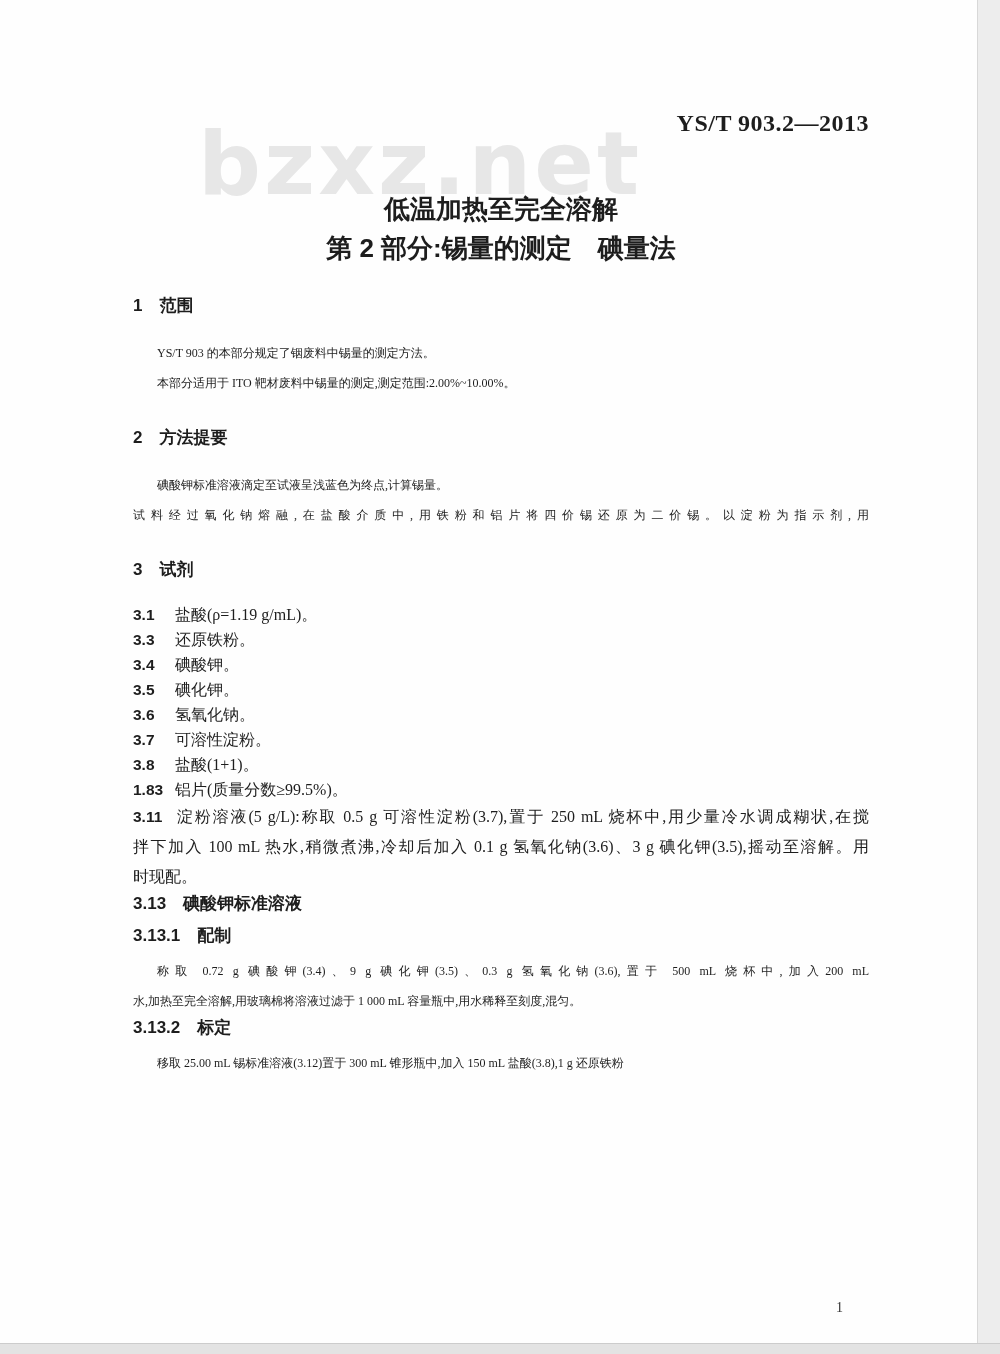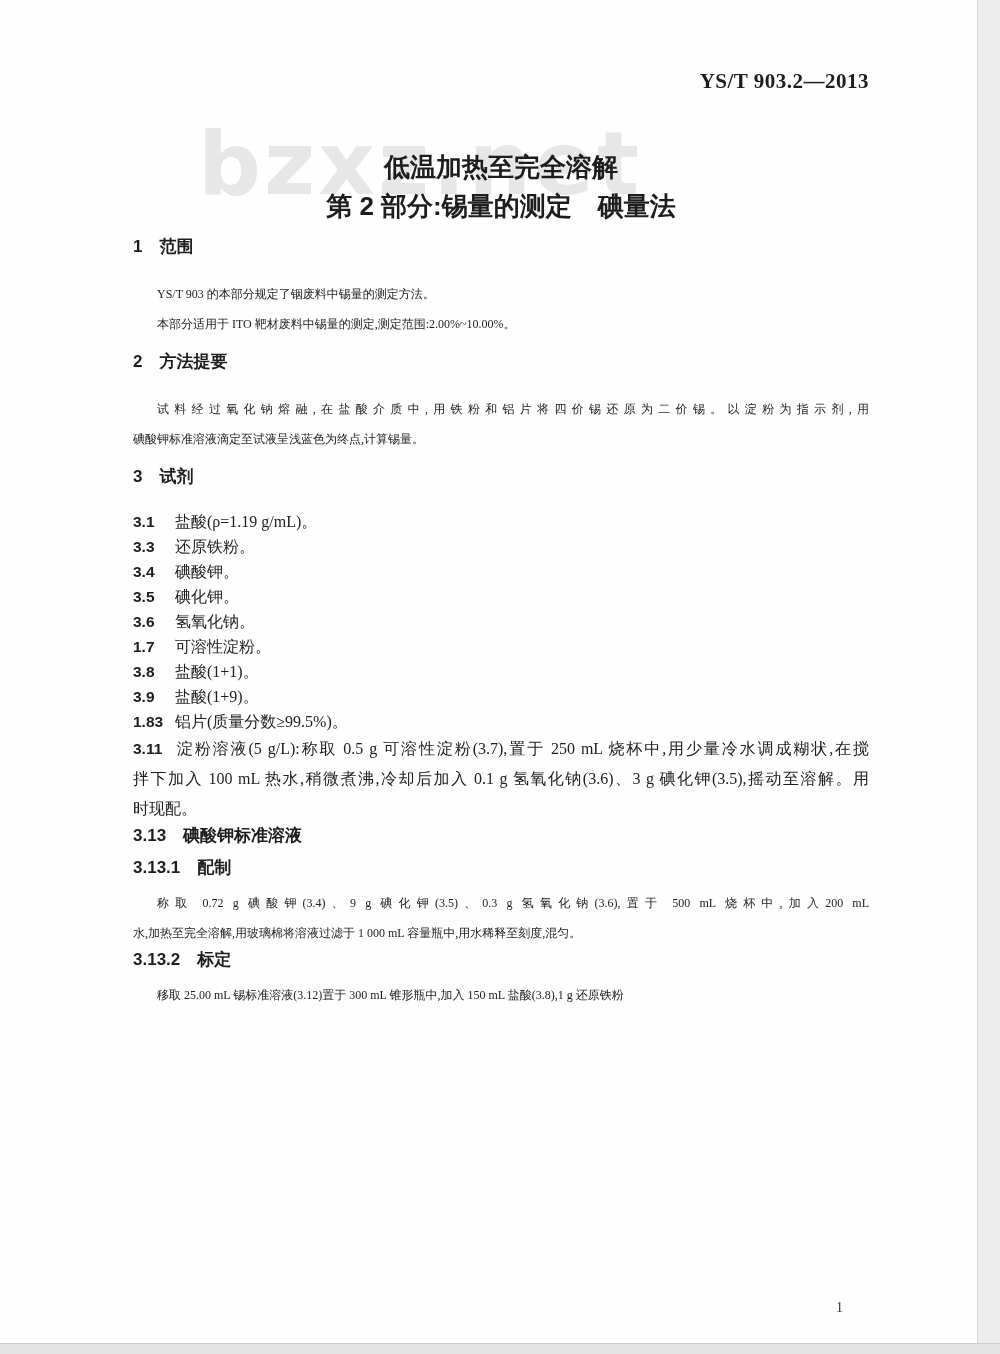--- a/index.html
+++ b/index.html
@@ -20,36 +20,36 @@
   .watermark {
     position:absolute; left:198px; top:112px;
     font-family:"DejaVu Sans","Liberation Sans",sans-serif;
     font-weight:bold; font-size:88px; letter-spacing:3px;
     color:#e7e7e7; user-select:none;
   }
   .content {
     position:absolute; left:133px; top:0; width:736px;
   }
   .doc-code {
-    padding-top:71px; text-align:right;
-    font-weight:bold; font-size:21px; line-height:21px;
+    padding-top:113px; text-align:right;
+    font-weight:bold; font-size:24px; line-height:21px;
     letter-spacing:0.5px;
     font-family:"Liberation Serif","DejaVu Serif",serif;
   }
   .title-line-1, .title-line-2 {
     text-align:center; font-weight:bold; font-size:26px; line-height:36px;
     font-family:"Liberation Sans","DejaVu Sans",sans-serif;
   }
   .title-line-1 { margin-top:57px; }
   .title-line-2 { margin-top:3px; }
   .heading {
     font-family:"Liberation Sans","DejaVu Sans",sans-serif;
     font-weight:bold; font-size:17px; line-height:24px;
   }
-  .h1 { margin-top:11px; margin-bottom:20px; }
+  .h1 { margin-top:28px; margin-bottom:20px; }
   .h3 { margin-top:0;  margin-bottom:8px; }
   .para  { font-size:12px; }
   .pline {
     line-height:30px; white-space:nowrap;
     text-align:justify; text-align-last:justify;
   }
   .pline.last { text-align:left; text-align-last:left; }
   .para.indent .pline:first-child { text-indent:2em; }
   .item  { font-size:16px; line-height:25px; white-space:nowrap; }
   .inum {
@@ -77,32 +77,31 @@
     <div>
         <div class="heading h1">1　范围</div>
         <div class="para indent">
           <div class="pline last">YS/T 903 的本部分规定了铟废料中锡量的测定方法。</div>
         </div>
         <div class="para indent">
           <div class="pline last">本部分适用于 ITO 靶材废料中锡量的测定,测定范围:2.00%~10.00%。</div>
         </div>
         <div class="heading h1">2　方法提要</div>
         <div class="para indent">
+          <div class="pline last">碘酸钾标准溶液滴定至试液呈浅蓝色为终点,计算锡量。</div>
           <div class="pline">试料经过氧化钠熔融,在盐酸介质中,用铁粉和铝片将四价锡还原为二价锡。以淀粉为指示剂,用</div>
-          <div class="pline last">碘酸钾标准溶液滴定至试液呈浅蓝色为终点,计算锡量。</div>
         </div>
         <div class="heading h1">3　试剂</div>
         <div class="item"><span class="inum">3.1</span><span>盐酸(ρ=1.19 g/mL)。</span></div>
         <div class="item"><span class="inum">3.3</span><span>还原铁粉。</span></div>
         <div class="item"><span class="inum">3.4</span><span>碘酸钾。</span></div>
         <div class="item"><span class="inum">3.5</span><span>碘化钾。</span></div>
         <div class="item"><span class="inum">3.6</span><span>氢氧化钠。</span></div>
-        <div class="item"><span class="inum">1.7</span><span>可溶性淀粉。</span></div>
+        <div class="item"><span class="inum">3.7</span><span>可溶性淀粉。</span></div>
         <div class="item"><span class="inum">3.8</span><span>盐酸(1+1)。</span></div>
-        <div class="item"><span class="inum">3.9</span><span>盐酸(1+9)。</span></div>
         <div class="item"><span class="inum">1.83</span><span>铝片(质量分数≥99.5%)。</span></div>
         <div class="itempara">
           <div class="pline"><span class="inum">3.11</span>淀粉溶液(5 g/L):称取 0.5 g 可溶性淀粉(3.7),置于 250 mL 烧杯中,用少量冷水调成糊状,在搅</div>
           <div class="pline">拌下加入 100 mL 热水,稍微煮沸,冷却后加入 0.1 g 氢氧化钠(3.6)、3 g 碘化钾(3.5),摇动至溶解。用</div>
           <div class="pline last">时现配。</div>
         </div>
         <div class="heading h3">3.13　碘酸钾标准溶液</div>
         <div class="heading h3">3.13.1　配制</div>
         <div class="para indent">
           <div class="pline">称取 0.72 g 碘酸钾(3.4)、9 g 碘化钾(3.5)、0.3 g 氢氧化钠(3.6),置于 500 mL 烧杯中,加入200 mL</div>

